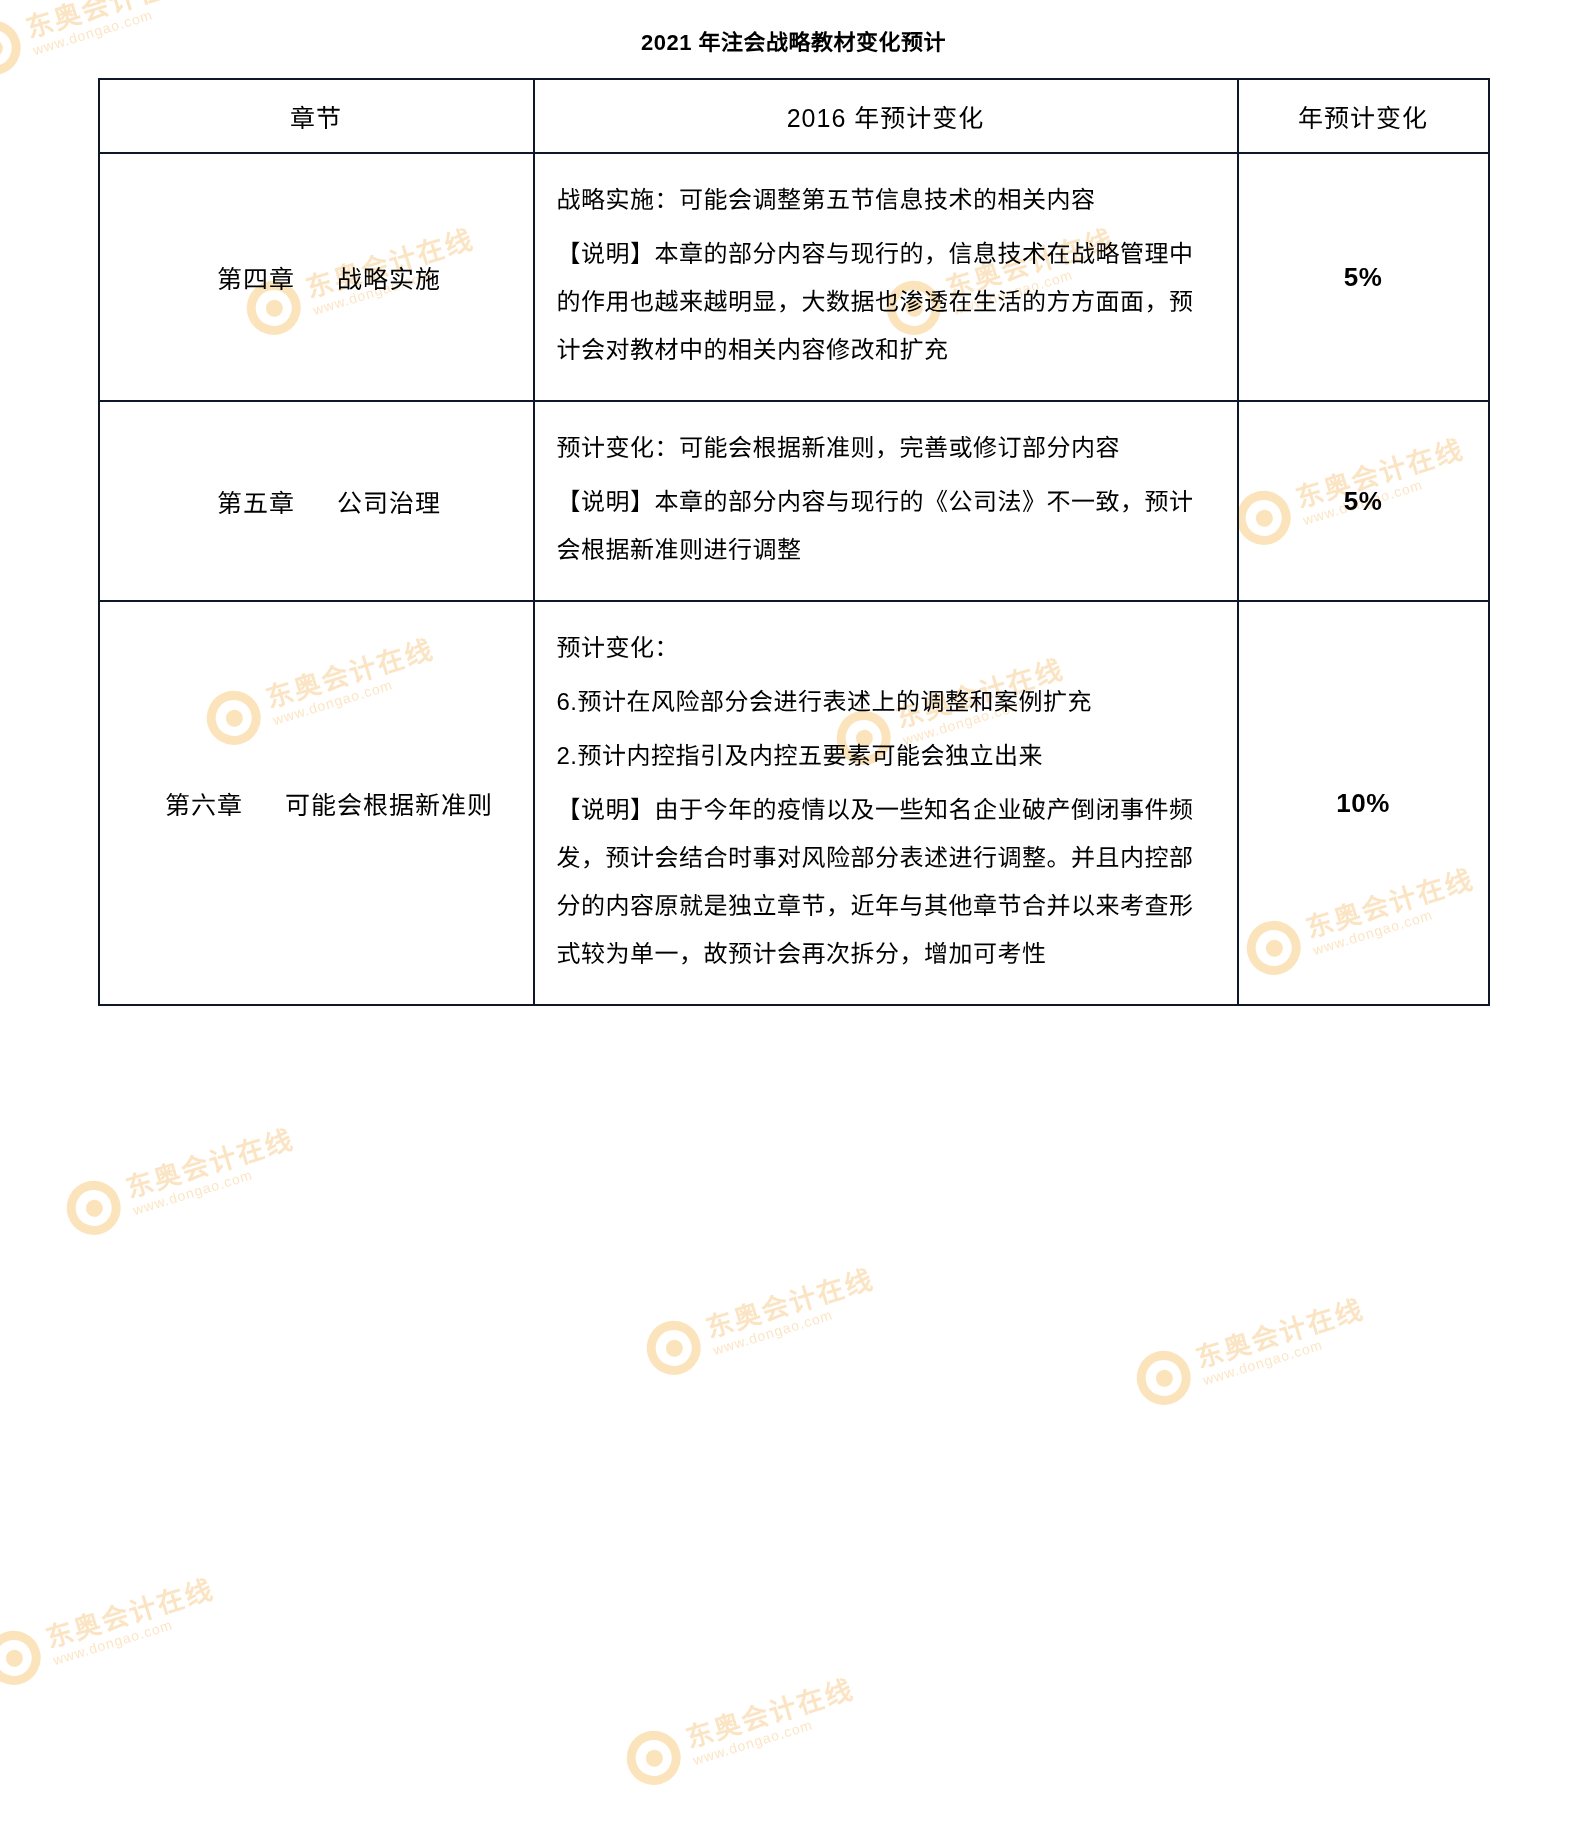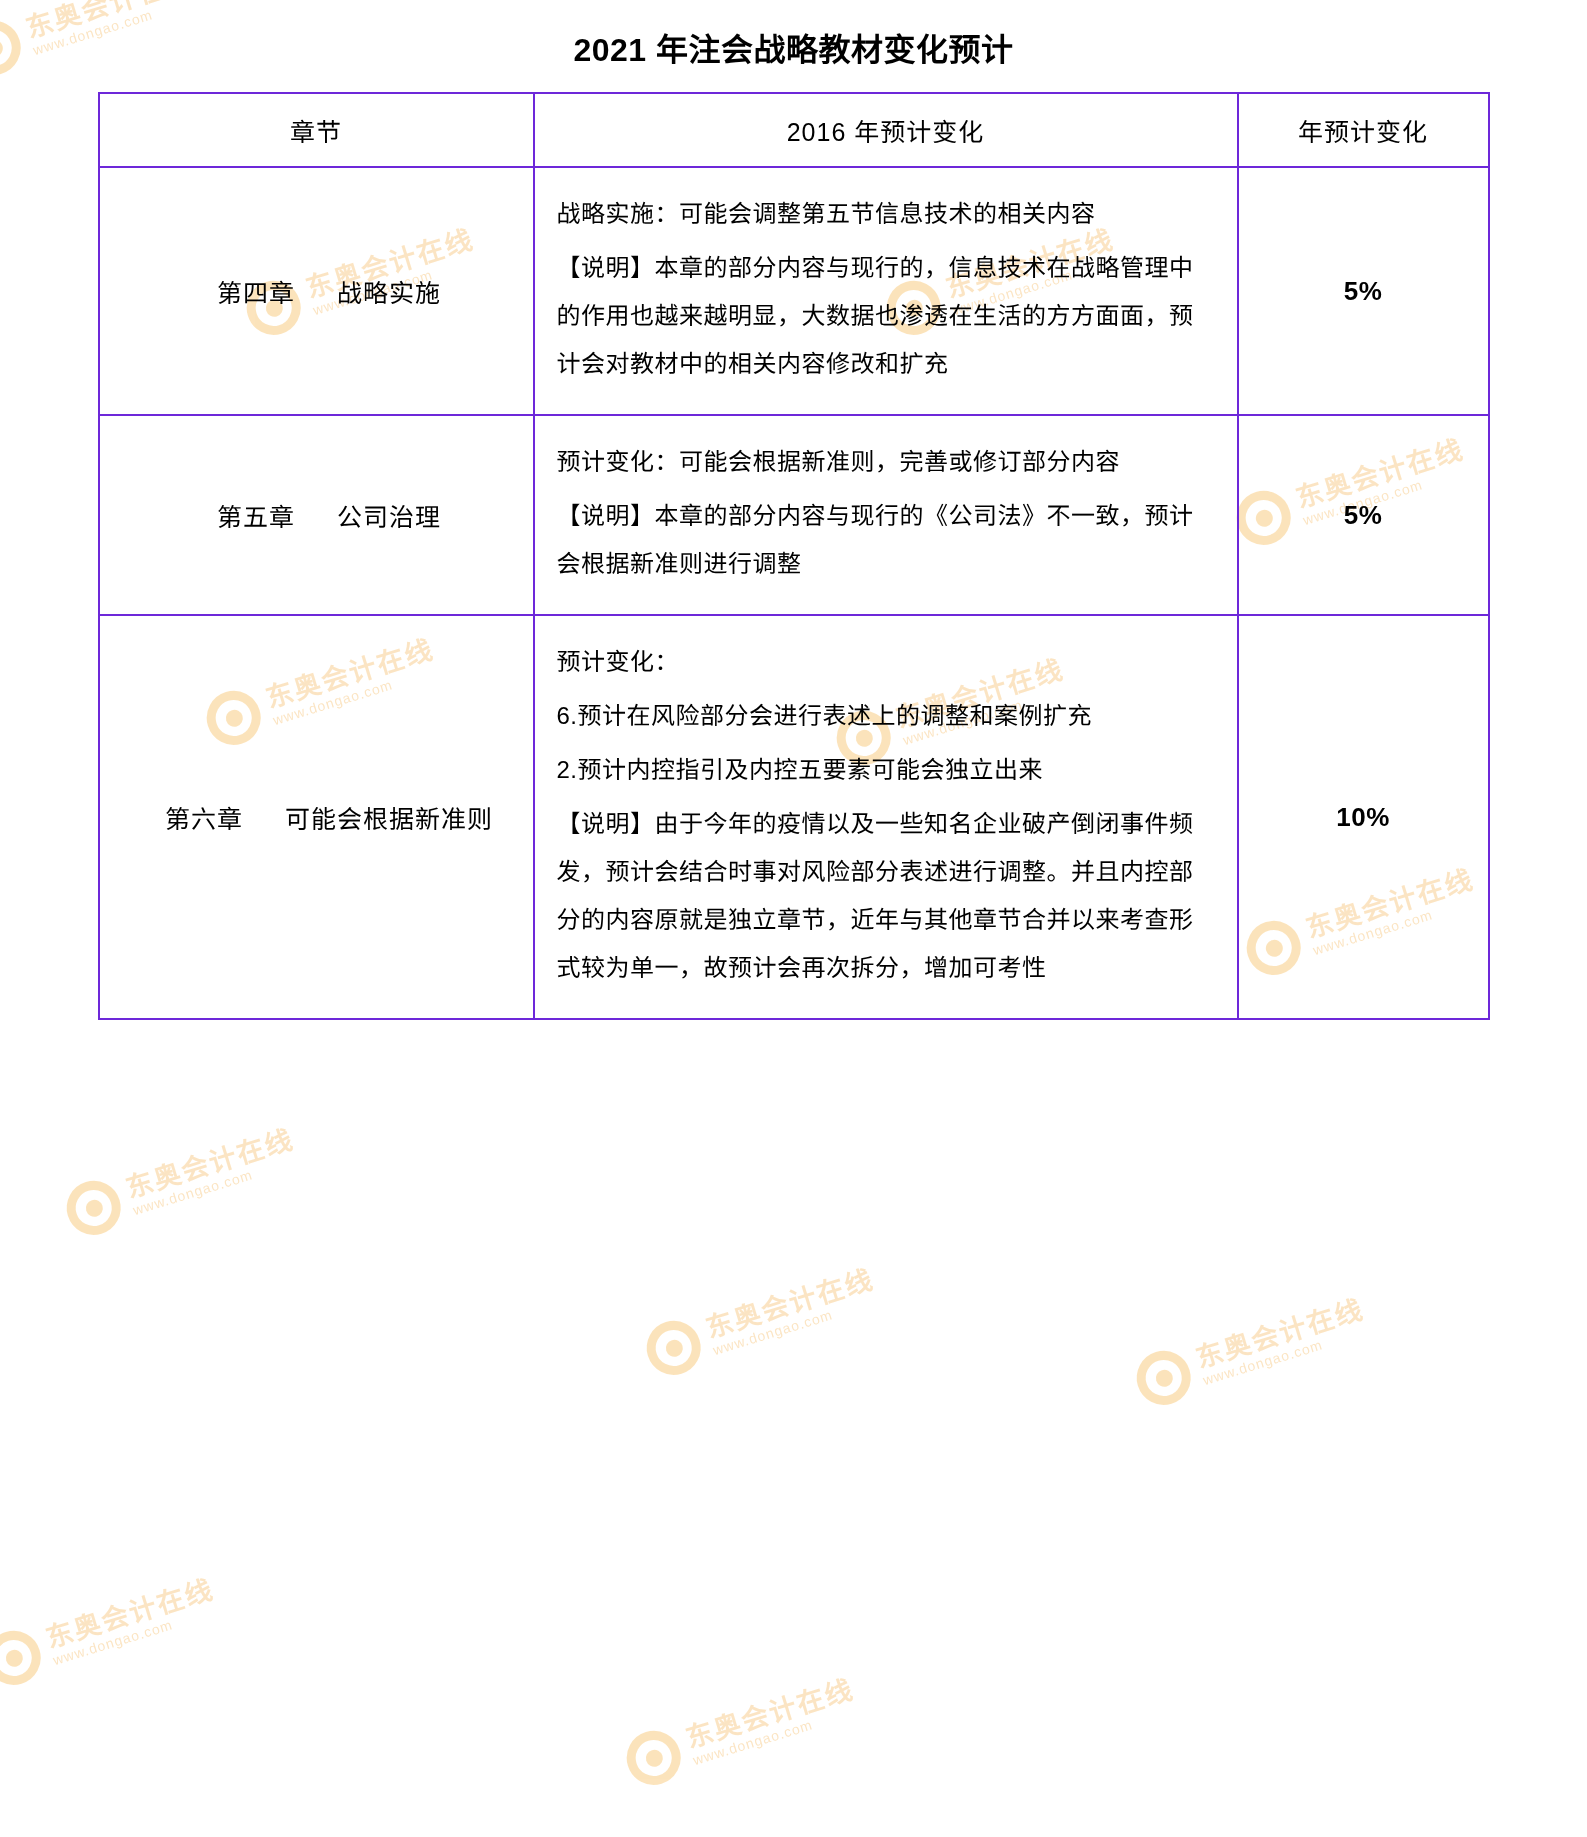--- a/index.html
+++ b/index.html
@@ -72,40 +72,40 @@
   }
 
   
   .page {
     position: relative;
     z-index: 1;
     padding: 0;
   }
   .doc-title {
     text-align: center;
-    font-size: 32px;
+    font-size: 22px;
     font-weight: bold;
     letter-spacing: 0.5px;
     margin: 24px 0 22px 0;
     color: #000;
   }
   table.change-table {
     border-collapse: collapse;
     margin: 0 auto;
     width: 1390px;
     table-layout: fixed;
     background: transparent;
   }
   table.change-table col.c1 { width: 435px; }
   table.change-table col.c2 { width: 704px; }
   table.change-table col.c3 { width: 251px; }
 
   table.change-table th,
   table.change-table td {
-    border: 2px solid #6d28d9;
+    border: 2px solid #0f172a;
     vertical-align: middle;
     background: transparent;
   }
   table.change-table thead th {
     font-weight: normal;
     font-size: 25px;
     text-align: center;
     padding: 18px 8px;
     letter-spacing: 1px;
   }

